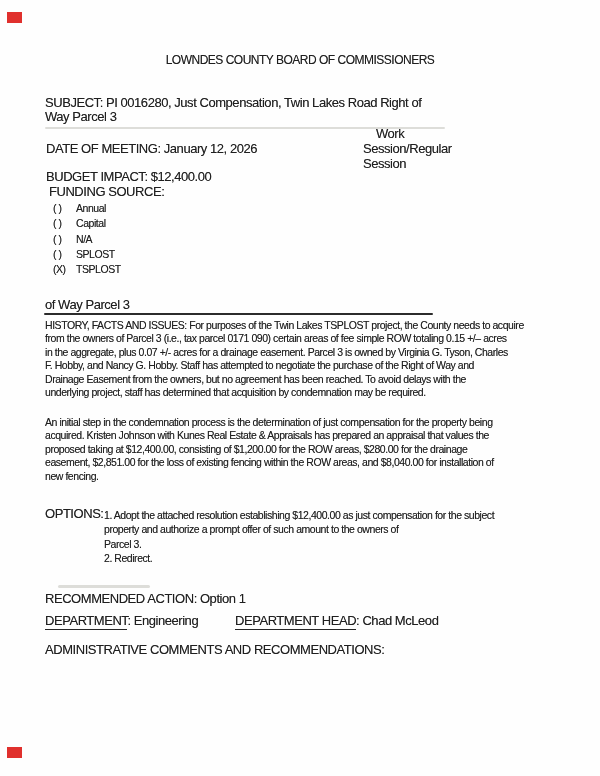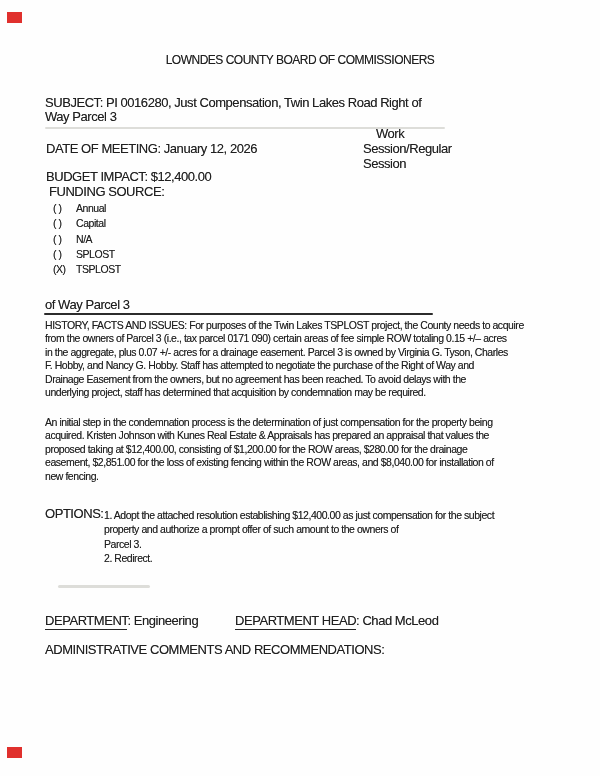--- a/index.html
+++ b/index.html
@@ -89,19 +89,20 @@
   <div class="t" style="left:45px;top:508px;">OPTIONS:</div>
   <div class="para opt-lines" style="left:104px;top:508px;">
     <div>1. Adopt the attached resolution establishing $12,400.00 as just compensation for the subject</div>
     <div>property and authorize a prompt offer of such amount to the owners of</div>
     <div>Parcel 3.</div>
     <div>2. Redirect.</div>
   </div>
 
   <div class="smudge" style="left:58px;top:585px;width:92px;height:3px;"></div>
 
+  <div class="t" style="left:45px;top:593px;">RECOMMENDED ACTION: Option 1</div>
 
   <div class="t" style="left:45px;top:615px;"><span class="u">DEPARTMENT</span><span>: Engineering</span></div>
   <div class="t" style="left:235px;top:615px;"><span class="u">DEPARTMENT HEAD</span><span>: Chad McLeod</span></div>
 
   <div class="t" style="left:45px;top:644px;">ADMINISTRATIVE COMMENTS AND RECOMMENDATIONS:</div>
 
 </div>
 
 </body></html>

